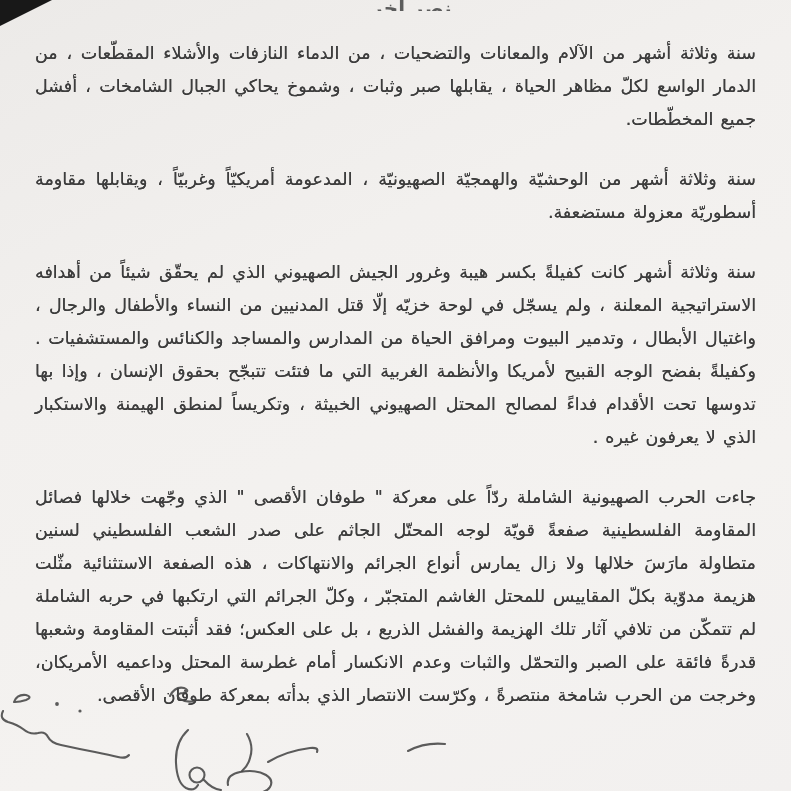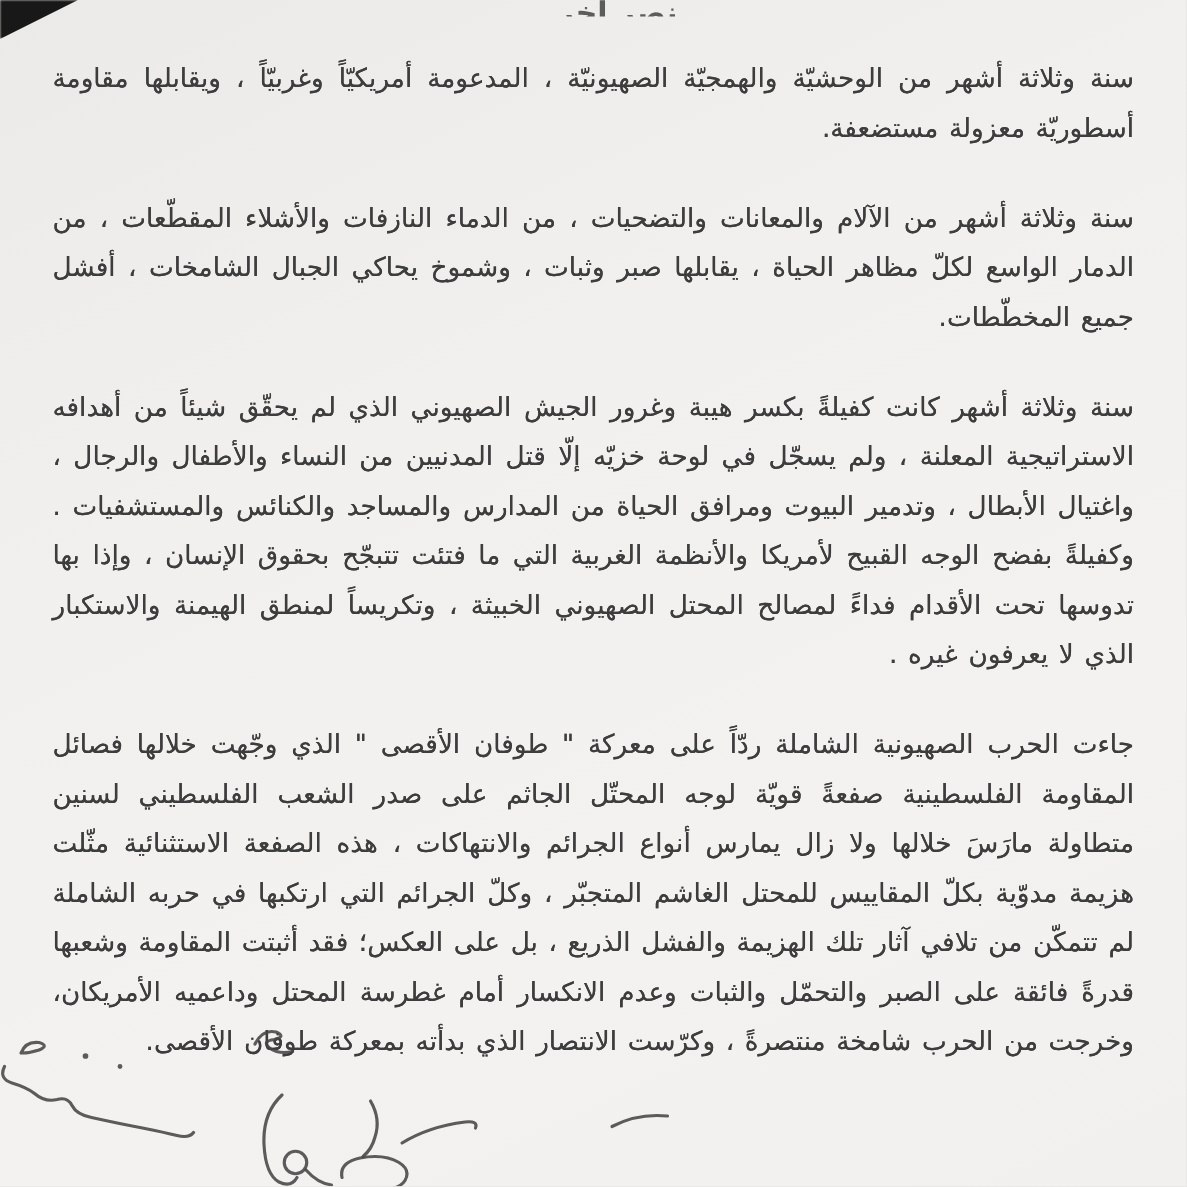--- a/index.html
+++ b/index.html
@@ -95,22 +95,22 @@
 
 <div class="page">
 
   <div class="photo-corner"></div>
 
   <div class="title-clip">
     <span class="title-text">نصر آخر</span>
   </div>
 
   <div class="content">
+    <p>سنة وثلاثة أشهر من الآلام والمعانات والتضحيات ، من الدماء النازفات والأشلاء المقطّعات ، من الدمار الواسع لكلّ مظاهر الحياة ، يقابلها صبر وثبات ، وشموخ يحاكي الجبال الشامخات ، أفشل جميع المخطّطات.</p>
     <p>سنة وثلاثة أشهر من الوحشيّة والهمجيّة الصهيونيّة ، المدعومة أمريكيّاً وغربيّاً ، ويقابلها مقاومة أسطوريّة معزولة مستضعفة.</p>
-    <p>سنة وثلاثة أشهر من الآلام والمعانات والتضحيات ، من الدماء النازفات والأشلاء المقطّعات ، من الدمار الواسع لكلّ مظاهر الحياة ، يقابلها صبر وثبات ، وشموخ يحاكي الجبال الشامخات ، أفشل جميع المخطّطات.</p>
     <p>سنة وثلاثة أشهر كانت كفيلةً بكسر هيبة وغرور الجيش الصهيوني الذي لم يحقّق شيئاً من أهدافه الاستراتيجية المعلنة ، ولم يسجّل في لوحة خزيّه إلّا قتل المدنيين من النساء والأطفال والرجال ، واغتيال الأبطال ، وتدمير البيوت ومرافق الحياة من المدارس والمساجد والكنائس والمستشفيات . وكفيلةً بفضح الوجه القبيح لأمريكا والأنظمة الغربية التي ما فتئت تتبجّح بحقوق الإنسان ، وإذا بها تدوسها تحت الأقدام فداءً لمصالح المحتل الصهيوني الخبيثة ، وتكريساً لمنطق الهيمنة والاستكبار الذي لا يعرفون غيره .</p>
     <p>جاءت الحرب الصهيونية الشاملة ردّاً على معركة " طوفان الأقصى " الذي وجّهت خلالها فصائل المقاومة الفلسطينية صفعةً قويّة لوجه المحتّل الجاثم على صدر الشعب الفلسطيني لسنين متطاولة مارَسَ خلالها ولا زال يمارس أنواع الجرائم والانتهاكات ، هذه الصفعة الاستثنائية مثّلت هزيمة مدوّية بكلّ المقاييس للمحتل الغاشم المتجبّر ، وكلّ الجرائم التي ارتكبها في حربه الشاملة لم تتمكّن من تلافي آثار تلك الهزيمة والفشل الذريع ، بل على العكس؛ فقد أثبتت المقاومة وشعبها قدرةً فائقة على الصبر والتحمّل والثبات وعدم الانكسار أمام غطرسة المحتل وداعميه الأمريكان، وخرجت من الحرب شامخة منتصرةً ، وكرّست الانتصار الذي بدأته بمعركة طوفان الأقصى.</p>
   </div>
 
   <div class="signature">
     <svg viewBox="0 0 470 108" xmlns="http://www.w3.org/2000/svg">
 
       <path class="sig-stroke" d="M14,19 q3,-8 12,-7 q7,2 0,5 q-6,2 -11,2"></path>
 
       <circle class="sig-dot" cx="57" cy="21" r="1.9"></circle>

